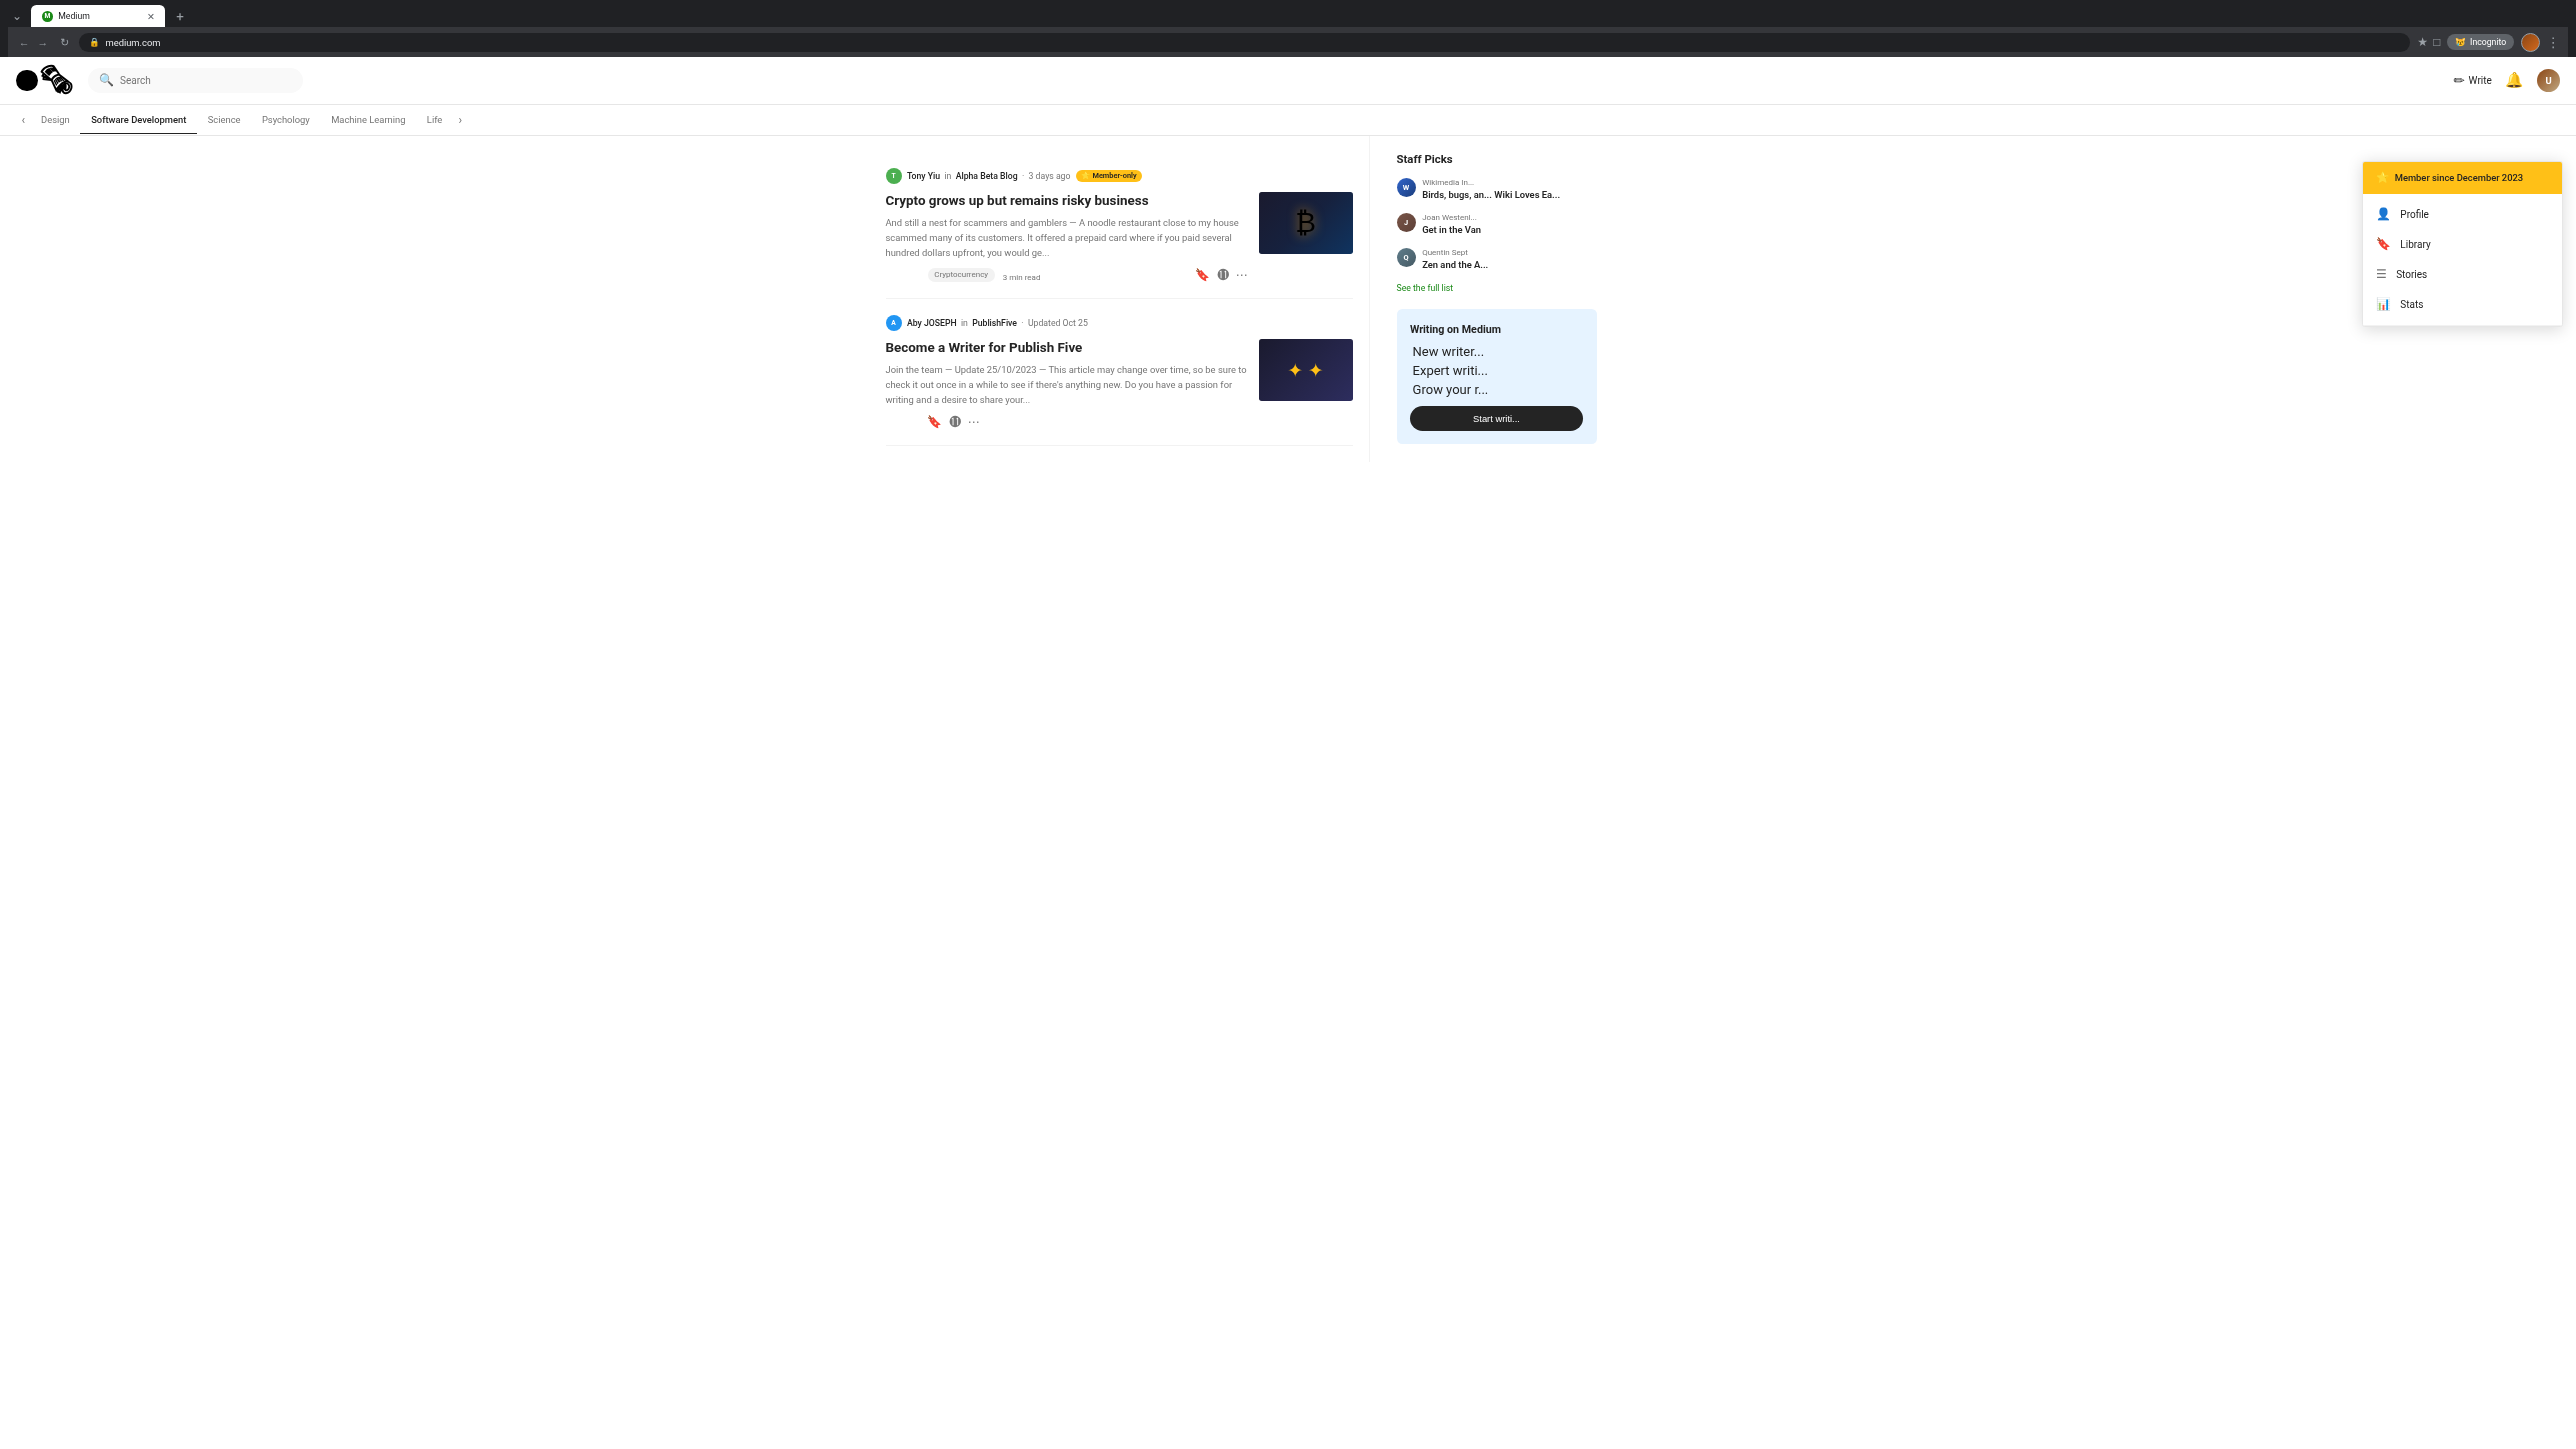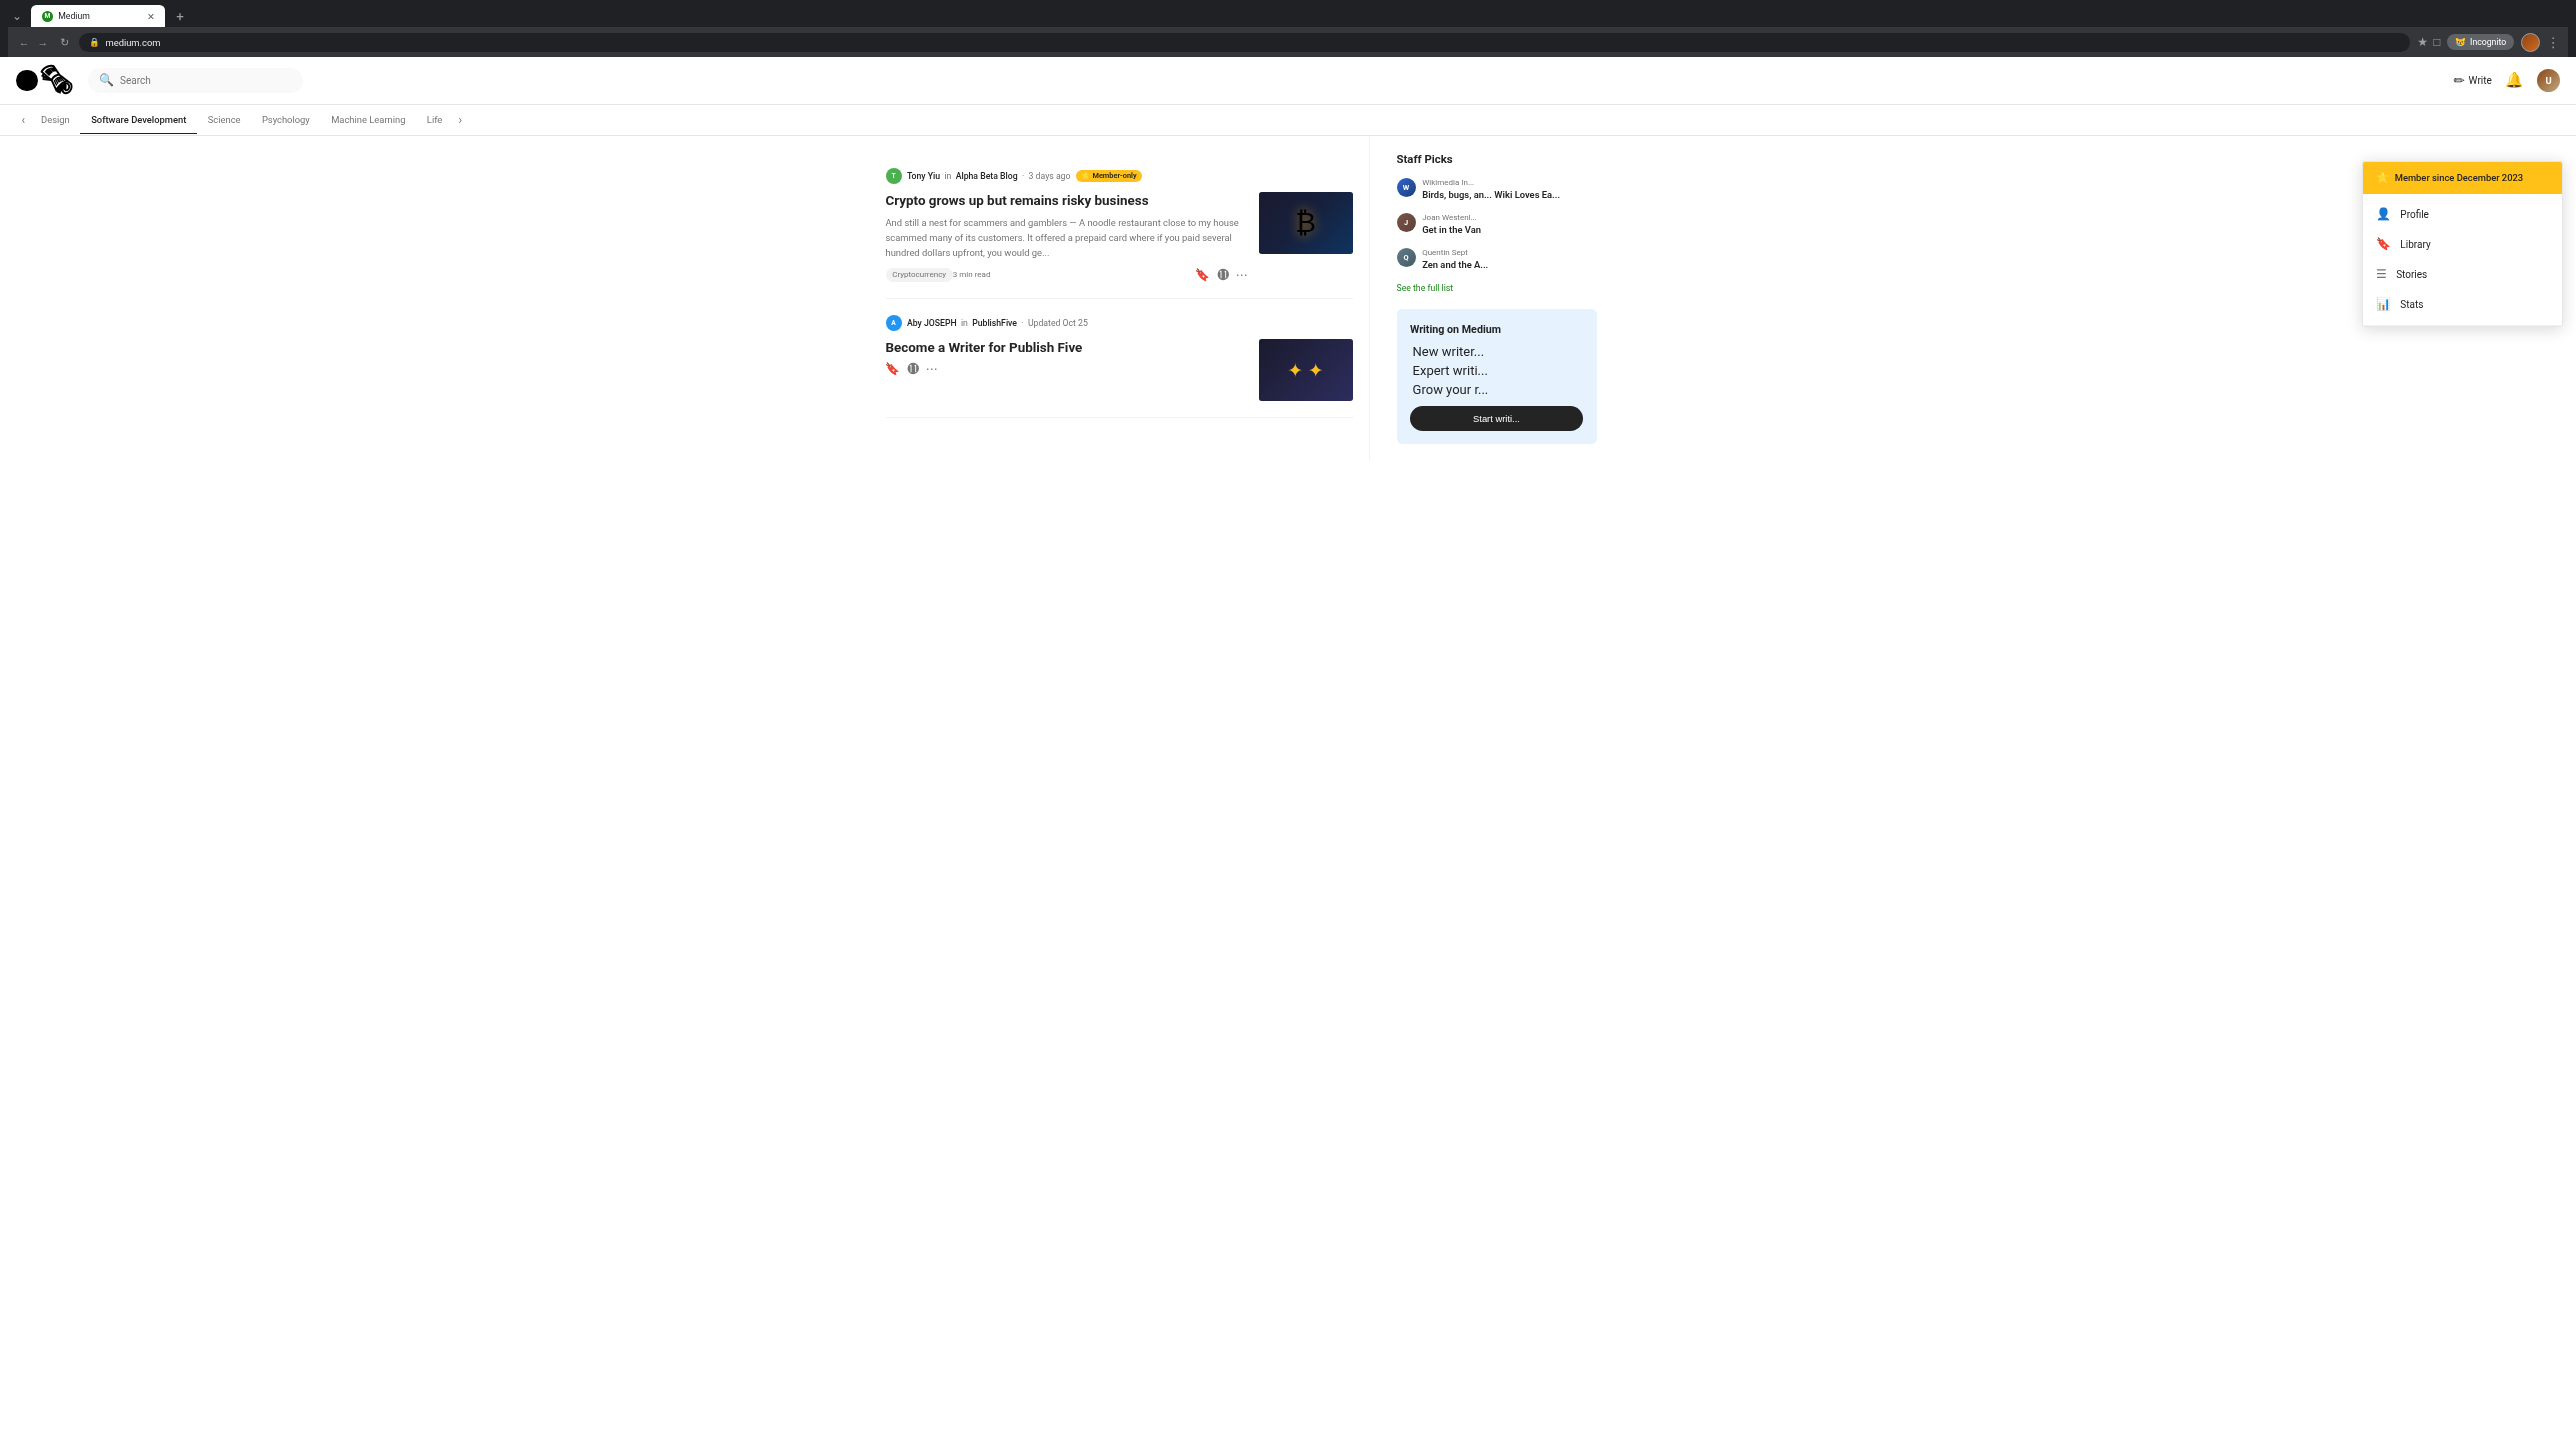--- a/index.html
+++ b/index.html
@@ -338,23 +338,24 @@
       display: flex;
       align-items: center;
       justify-content: center;
     }
     .publish-star {
       font-size: 19px;
       color: #ffc017;
     }
     .article-footer {
       display: flex;
-      align-items: center;
-      gap: 0;
+      align-items: flex-end;
+      gap: 8px;
       margin-top: 5.4px;
+      margin-left: 42px;
     }
     .tag-pill {
       background: #f2f2f2;
       color: #757575;
       font-size: 8px;
       padding: 2.7px 6.7px;
       border-radius: 13.4px;
       cursor: pointer;
     }
     .read-time {
@@ -662,20 +663,21 @@
                 <a>Aby JOSEPH</a>
                 &nbsp;in&nbsp;
                 <a>PublishFive</a>
                 &nbsp;·&nbsp;
                 <span>Updated Oct 25</span>
               </span>
             </div>
             <div class="article-body">
               <div class="article-content">
                 <div class="article-title">Become a Writer for Publish Five</div>
+                <div class="article-excerpt">Join the team — Update 25/10/2023 — This article may change over time, so be sure to check it out once in a while to see if there's anything new. Do you have a passion for writing and a desire to share your...</div>
                 <div class="article-footer">
                   <div class="footer-actions" style="margin-left:0">
                     <span class="footer-btn">🔖</span>
                     <span class="footer-btn">⓫</span>
                     <span class="footer-btn">⋯</span>
                   </div>
                 </div>
               </div>
               <div class="article-thumbnail">
                 <div class="publish-thumb">

